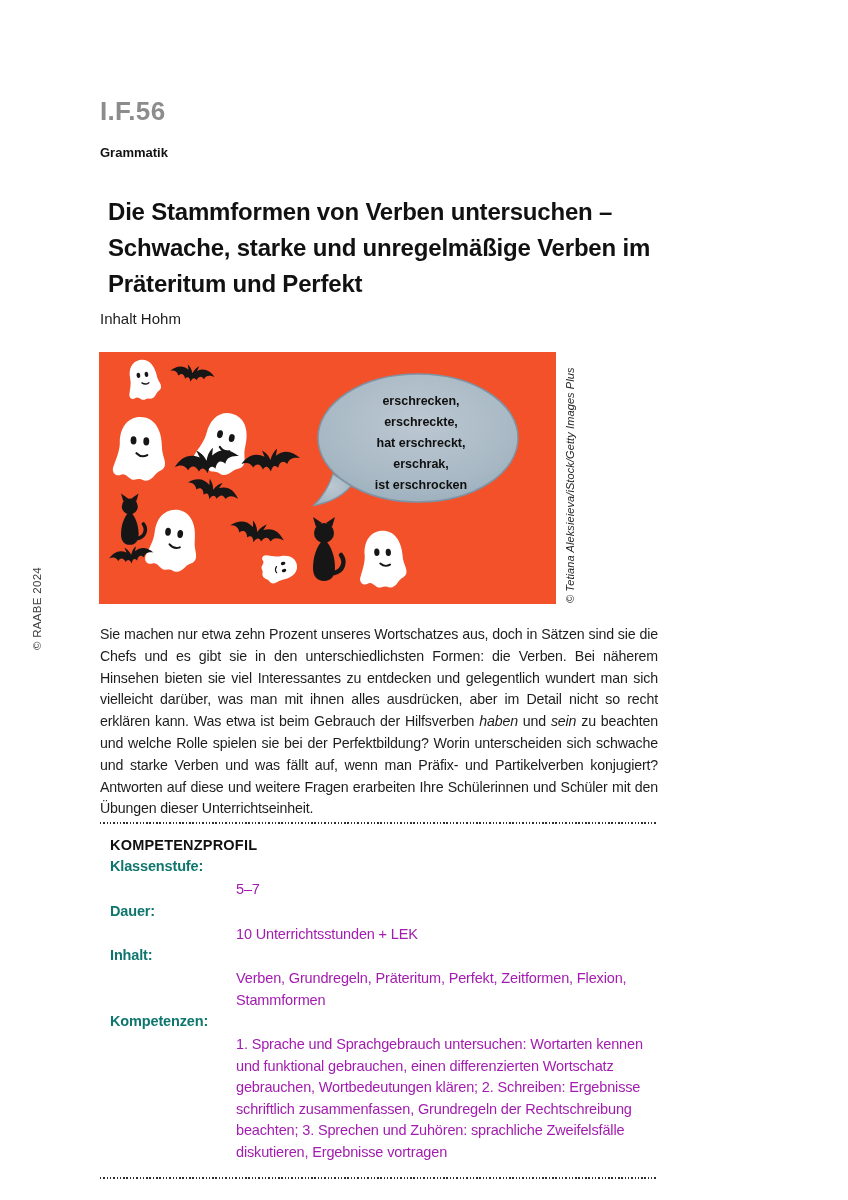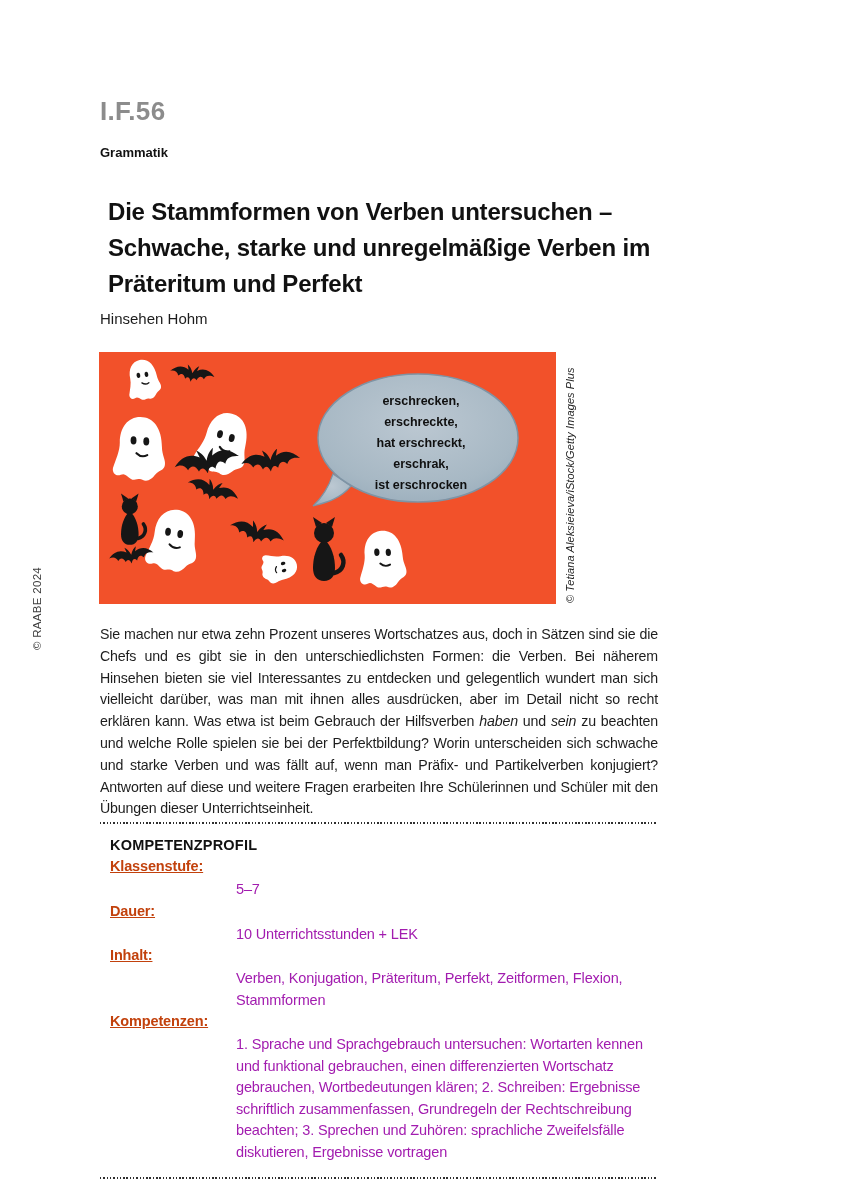--- a/index.html
+++ b/index.html
@@ -49,41 +49,41 @@
     height:2px;width:100%;
     background:repeating-linear-gradient(to right,#2e2e2e 0,#2e2e2e 1.4px,transparent 1.4px,transparent 3.3px);
   }
   .profile h2{
     margin:13px 0 3px 10px;font-size:14.5px;font-weight:700;color:#111;letter-spacing:.2px;
   }
   .profile-grid{
     margin-left:10px;display:grid;grid-template-columns:126px 1fr;
     font-size:14.5px;line-height:21.5px;letter-spacing:-.15px;
   }
-  .profile-grid .lbl{font-weight:700;color:#c2410c;text-decoration:underline;}
+  .profile-grid .lbl{font-weight:700;color:#0f766e;}
   .profile-grid .val{color:#a21caf;margin-top:23px;}
   .profile .dotline.bottom{margin-top:14px;}
 </style>
 </head>
 <body>
 
 <div class="page">
 
   <div class="side-label">© RAABE 2024</div>
 
   <div class="code">I.F.56</div>
   <div class="category">Grammatik</div>
 
   <h1 class="title">
     <div class="tline">Die Stammformen von Verben untersuchen –</div>
     <div class="tline">Schwache, starke und unregelmäßige Verben im</div>
     <div class="tline">Präteritum und Perfekt</div>
   </h1>
 
-  <div class="author">Hinsehen Hohm</div>
+  <div class="author">Inhalt Hohm</div>
 
   <div class="figure">
     <svg width="457" height="252" viewBox="0 0 457 252" xmlns="http://www.w3.org/2000/svg">
       <defs>
         <radialGradient id="bubbleGrad" cx="50%" cy="38%" r="78%">
           <stop offset="0%" stop-color="#bcc8d2"></stop>
           <stop offset="65%" stop-color="#a7b8c4"></stop>
           <stop offset="100%" stop-color="#92a7b7"></stop>
         </radialGradient>
         <g id="ghost">
@@ -141,20 +141,20 @@
 
   <div class="profile">
     <div class="dotline"></div>
     <h2>KOMPETENZPROFIL</h2>
     <div class="profile-grid">
       <div class="lbl">Klassenstufe:</div>
       <div class="val">5–7</div>
       <div class="lbl">Dauer:</div>
       <div class="val">10 Unterrichtsstunden + LEK</div>
       <div class="lbl">Inhalt:</div>
-      <div class="val">Verben, Konjugation, Präteritum, Perfekt, Zeitformen, Flexion, Stammformen</div>
+      <div class="val">Verben, Grundregeln, Präteritum, Perfekt, Zeitformen, Flexion, Stammformen</div>
       <div class="lbl">Kompetenzen:</div>
       <div class="val">1. Sprache und Sprachgebrauch untersuchen: Wortarten kennen und funktional gebrauchen, einen differenzierten Wortschatz gebrauchen, Wortbedeutungen klären; 2. Schreiben: Ergebnisse schriftlich zusammenfassen, Grundregeln der Rechtschreibung beachten; 3. Sprechen und Zuhören: sprachliche Zweifelsfälle diskutieren, Ergebnisse vortragen</div>
     </div>
     <div class="dotline bottom"></div>
   </div>
 
 </div>
 
 </body></html>

